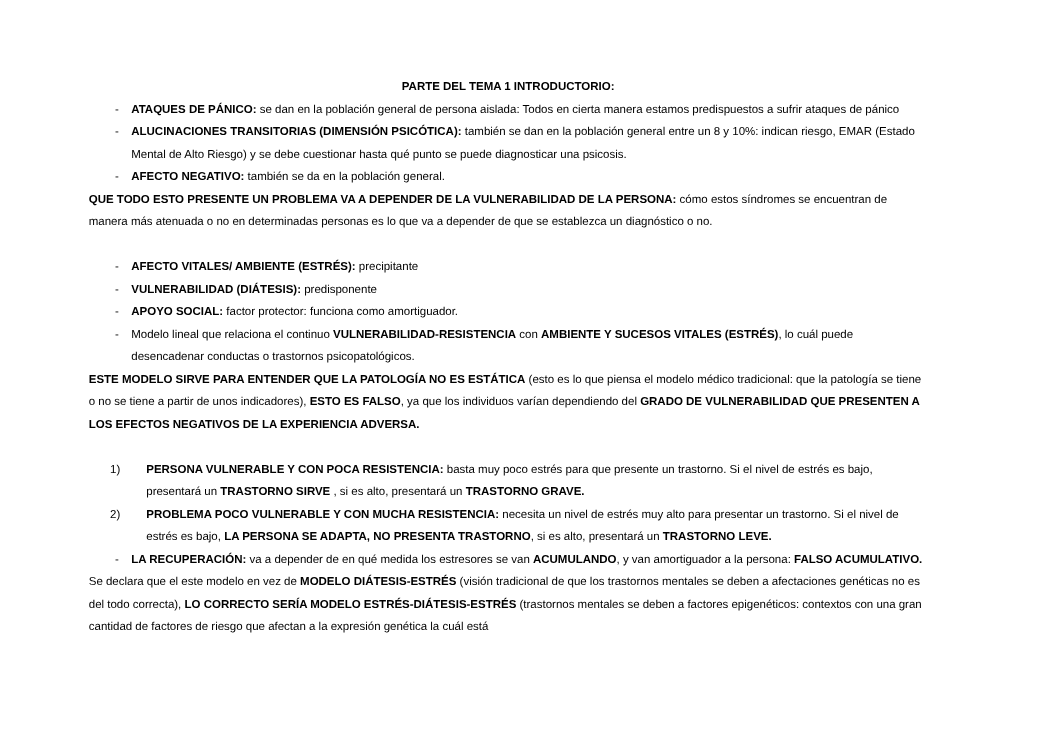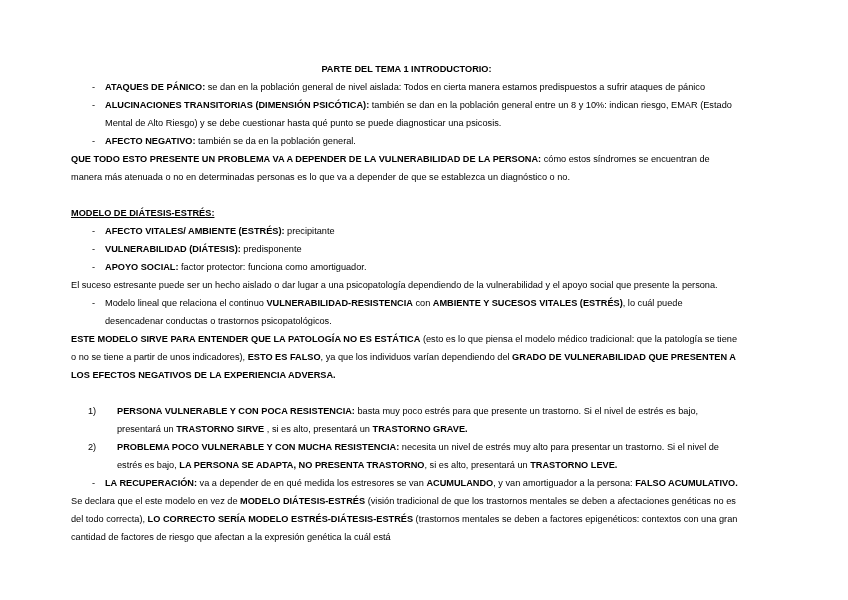--- a/index.html
+++ b/index.html
@@ -92,58 +92,54 @@
 <div id="page">
   <div class="doc-body">
 
     <div class="para center">
       <b>PARTE DEL TEMA 1 INTRODUCTORIO:</b>
     </div>
 
     <ul class="dash-list">
       <li>
         <span class="dash-marker">-</span>
-        <b>ATAQUES DE PÁNICO:</b><span> se dan en la población general de nivel aislada: Todos en cierta manera estamos predispuestos a sufrir ataques de pánico</span>
+        <b>ATAQUES DE PÁNICO:</b><span> se dan en la población general de persona aislada: Todos en cierta manera estamos predispuestos a sufrir ataques de pánico</span>
       </li>
       <li>
         <span class="dash-marker">-</span>
         <b>ALUCINACIONES TRANSITORIAS (DIMENSIÓN PSICÓTICA):</b><span> también se dan en la población general entre un 8 y 10%: indican riesgo, EMAR (Estado Mental de Alto Riesgo) y se debe cuestionar hasta qué punto se puede diagnosticar una psicosis.</span>
       </li>
       <li>
         <span class="dash-marker">-</span>
         <b>AFECTO NEGATIVO:</b><span> también se da en la población general.</span>
       </li>
     </ul>
 
     <div class="para">
       <b>QUE TODO ESTO PRESENTE UN PROBLEMA VA A DEPENDER DE LA VULNERABILIDAD DE LA PERSONA:</b><span> cómo estos síndromes se encuentran de manera más atenuada o no en determinadas personas es lo que va a depender de que se establezca un diagnóstico o no.</span>
     </div>
 
     <div class="blank-line">&nbsp;</div>
 
-    <div class="para">
-      <span class="heading-underline">MODELO DE DIÁTESIS-ESTRÉS:</span>
-    </div>
 
     <ul class="dash-list">
       <li>
         <span class="dash-marker">-</span>
         <b>AFECTO VITALES/ AMBIENTE (ESTRÉS):</b><span> precipitante</span>
       </li>
       <li>
         <span class="dash-marker">-</span>
         <b>VULNERABILIDAD (DIÁTESIS):</b><span> predisponente</span>
       </li>
       <li>
         <span class="dash-marker">-</span>
         <b>APOYO SOCIAL:</b><span> factor protector: funciona como amortiguador.</span>
       </li>
     </ul>
 
-    <div class="para">El suceso estresante puede ser un hecho aislado o dar lugar a una psicopatología dependiendo de la vulnerabilidad y el apoyo social que presente la persona.</div>
 
     <ul class="dash-list">
       <li>
         <span class="dash-marker">-</span>
         <span>Modelo lineal que relaciona el continuo </span><b>VULNERABILIDAD-RESISTENCIA</b><span> con </span><b>AMBIENTE Y SUCESOS VITALES (ESTRÉS)</b><span>, lo cuál puede desencadenar conductas o trastornos psicopatológicos.</span>
       </li>
     </ul>
 
     <div class="para">
       <b>ESTE MODELO SIRVE PARA ENTENDER QUE LA PATOLOGÍA NO ES ESTÁTICA</b><span> (esto es lo que piensa el modelo médico tradicional: que la patología se tiene o no se tiene a partir de unos indicadores), </span><b>ESTO ES FALSO</b><span>, ya que los individuos varían dependiendo del </span><b>GRADO DE VULNERABILIDAD QUE PRESENTEN A LOS EFECTOS NEGATIVOS DE LA EXPERIENCIA ADVERSA.</b>

